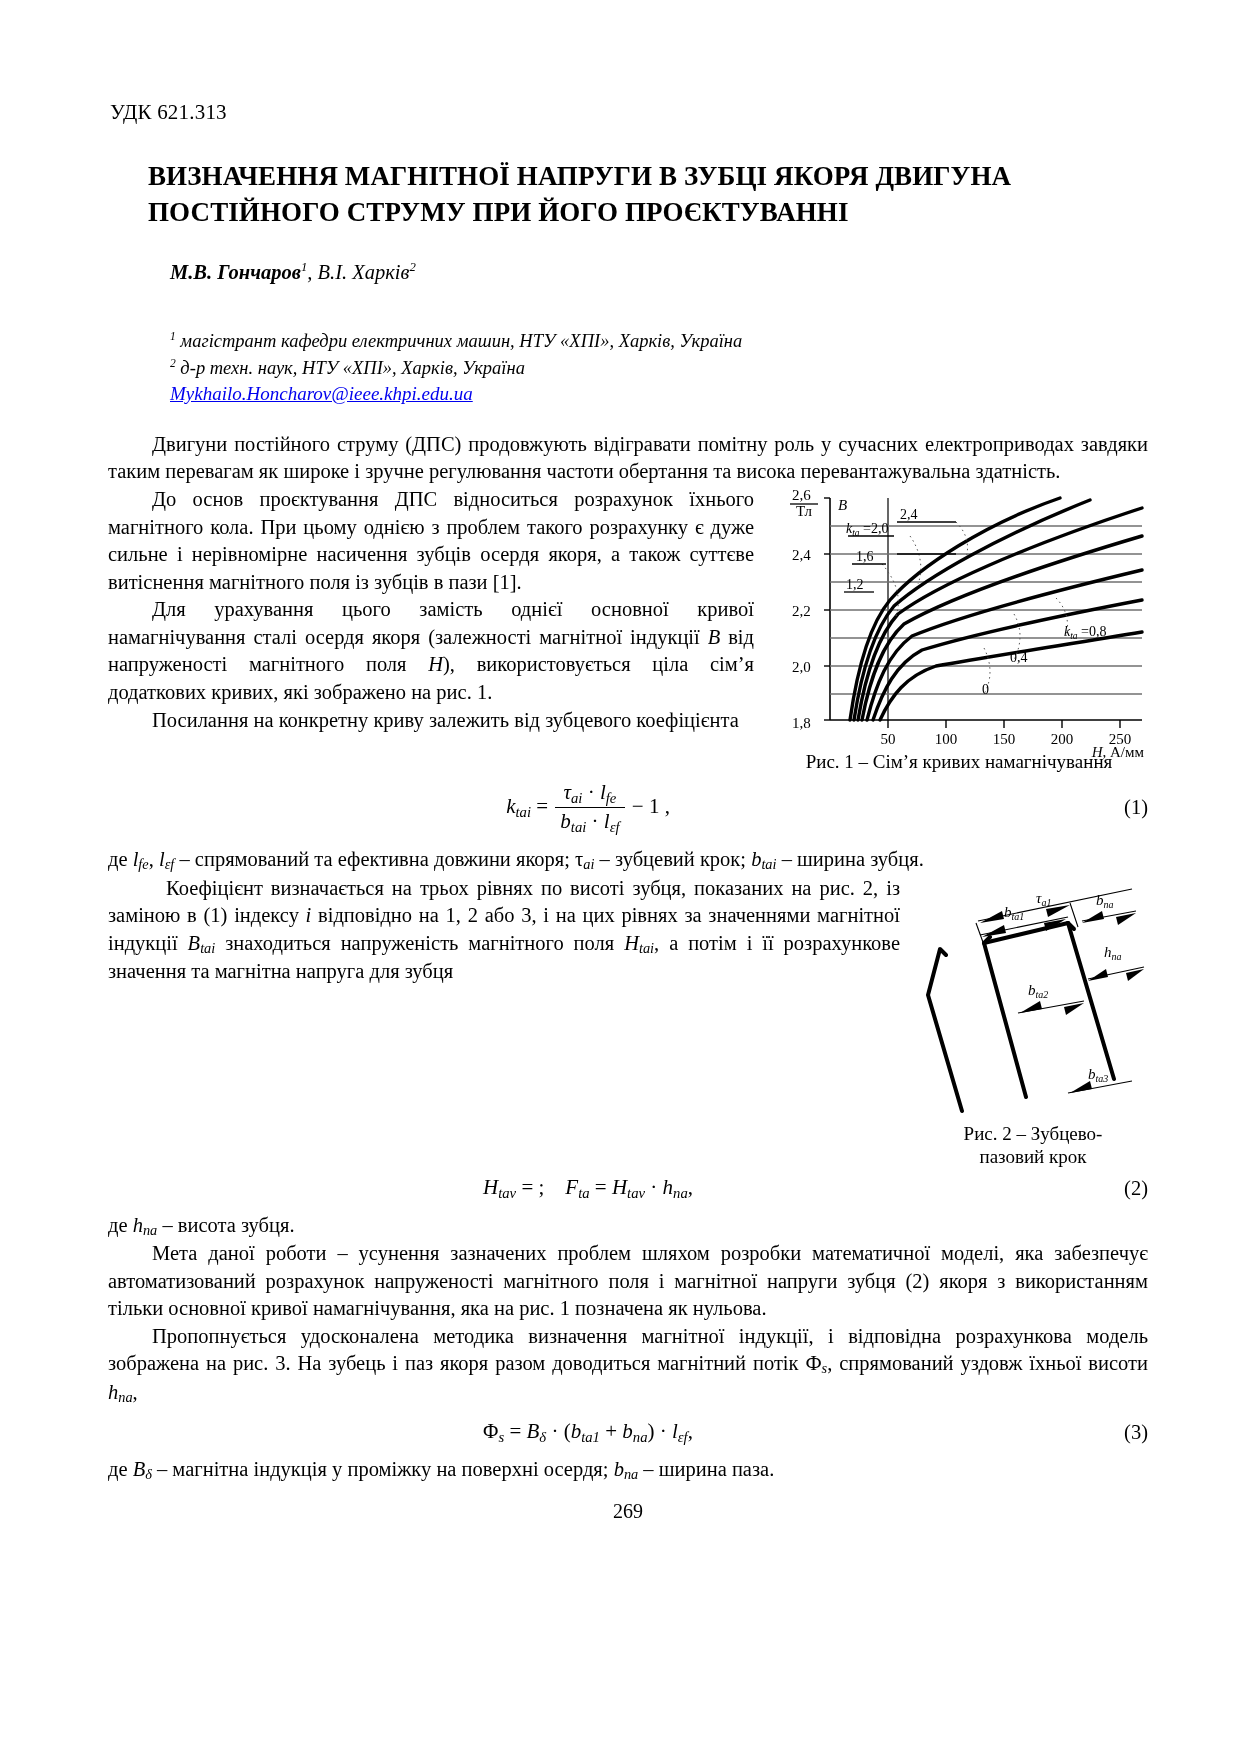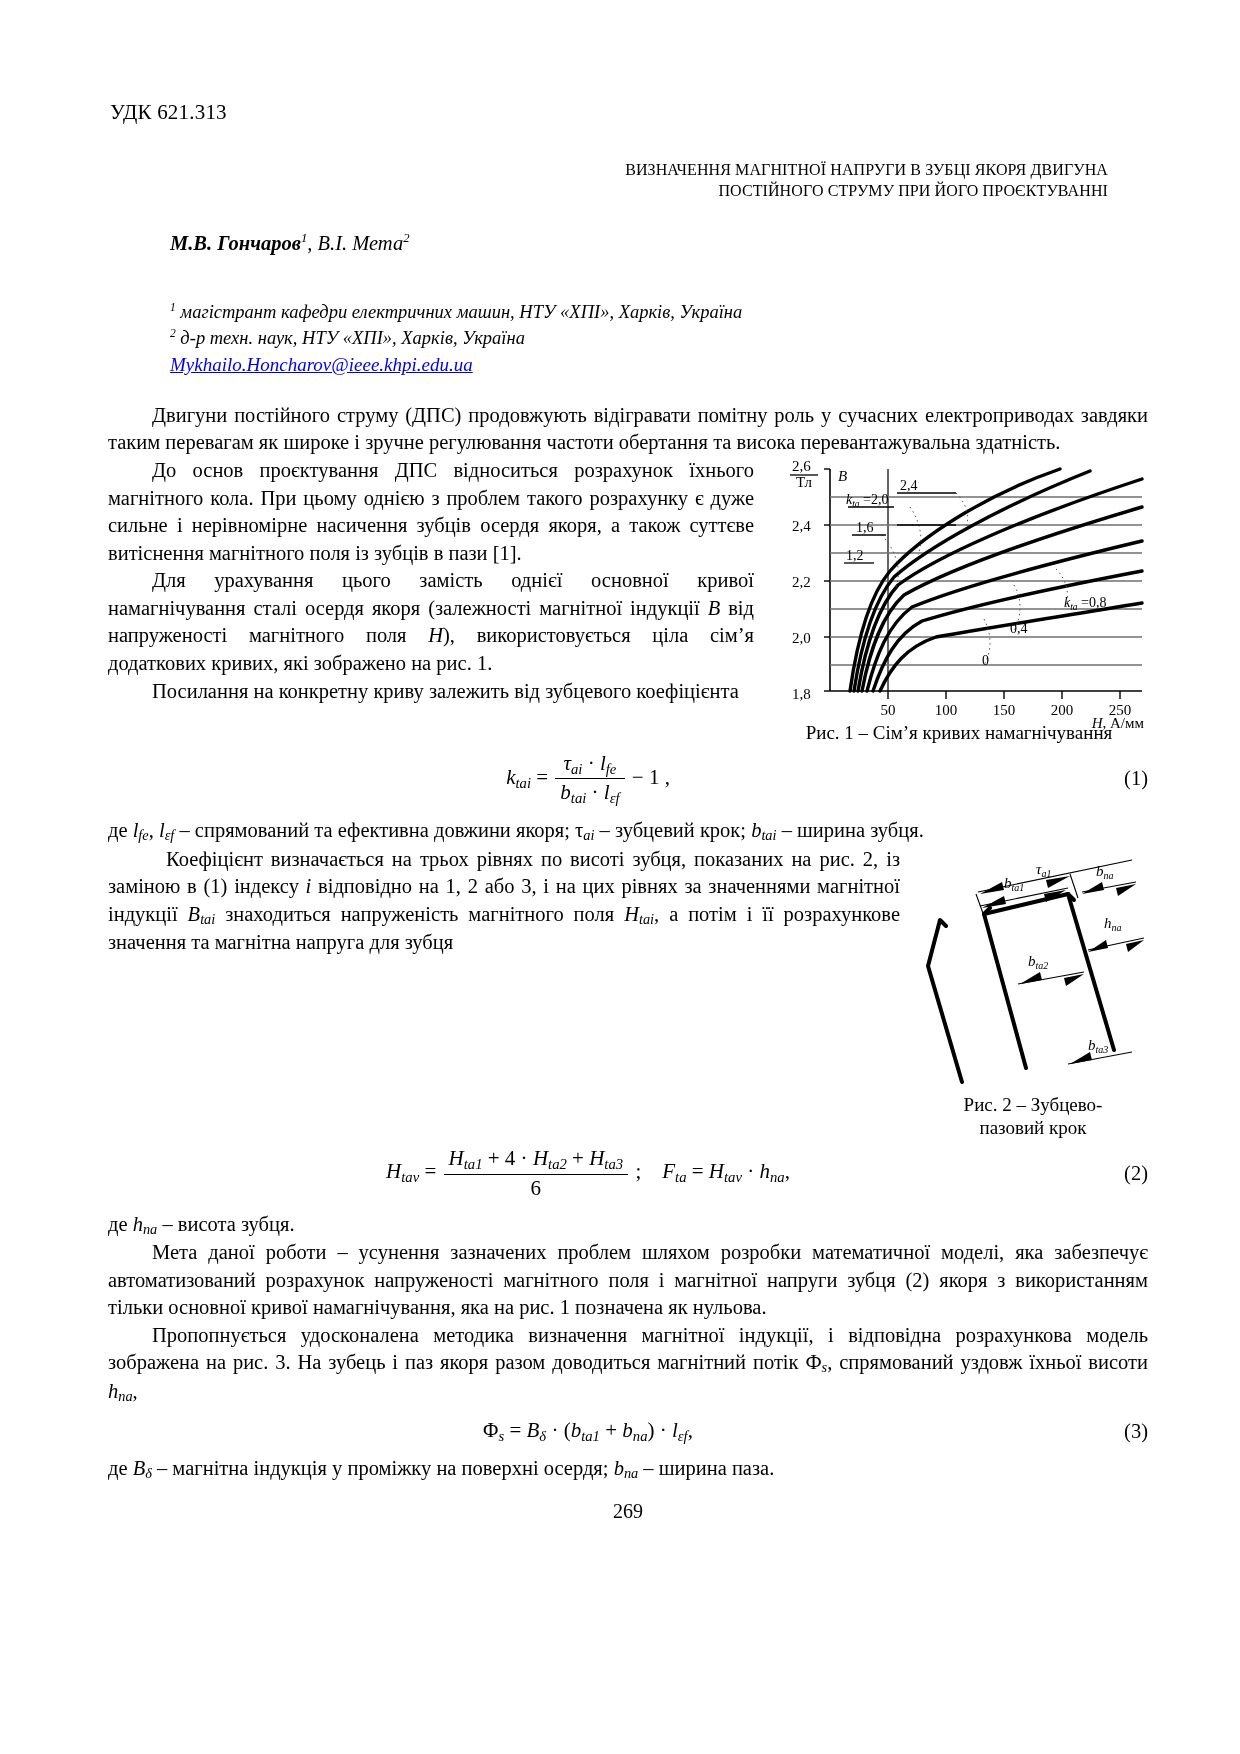--- a/index.html
+++ b/index.html
@@ -20,23 +20,23 @@
   .content {
     position:absolute;
     left:100px; top:100px;
     width:1040px;
   }
 
   
   .udk { font-size:21px; letter-spacing:0.2px; margin:0 0 34px 2px; }
 
   .title {
-    text-align:right;
-    font-weight:normal;
-    font-size:16px;
+    text-align:left;
+    font-weight:bold;
+    font-size:27px;
     line-height:1.32;
     letter-spacing:0.1px;
     margin:0 40px 0 40px;
   }
   .title div { white-space:nowrap; }
 
   .authors {
     margin-top:30px;
     font-style:italic;
     font-weight:bold;
@@ -143,21 +143,21 @@
  <div class="content">
 
   <div class="udk">УДК 621.313</div>
 
   <div class="title">
     <div>ВИЗНАЧЕННЯ МАГНІТНОЇ НАПРУГИ В ЗУБЦІ ЯКОРЯ ДВИГУНА</div>
     <div>ПОСТІЙНОГО СТРУМУ ПРИ ЙОГО ПРОЄКТУВАННІ</div>
   </div>
 
   <div class="authors">
-    <span>М.В. Гончаров</span><sup>1</sup><span class="plain">, </span><span class="plain">В.І. Мета</span><sup>2</sup>
+    <span>М.В. Гончаров</span><sup>1</sup><span class="plain">, </span><span class="plain">В.І. Харків</span><sup>2</sup>
   </div>
 
   <div class="affil">
     <div><sup>1</sup> <span>магістрант кафедри електричних машин,  НТУ  «ХПІ», Харків, Україна</span></div>
     <div><sup>2</sup> <span>д-р техн. наук,  НТУ «ХПІ», Харків, Україна</span></div>
   </div>
   <a class="email" href="#">Mykhailo.Honcharov@ieee.khpi.edu.ua</a>
 
   <div style="height:26px"></div>
 
@@ -337,24 +337,20 @@
     </div>
   </div>
 
   <p class="para" style="text-indent:58px;"><span>Коефіцієнт визначається на трьох рівнях по висоті зубця, показаних на рис. 2, із заміною в (1) індексу </span><i>i</i><span> відповідно на 1, 2 або 3, і на цих рівнях за значеннями магнітної індукції </span><i>B</i><i class="sb">tai</i><span> знаходиться напруженість магнітного поля </span><i>H</i><i class="sb">tai</i><span>, а потім і її розрахункове значення та магнітна напруга для зубця</span></p>
 
   <div class="eqrow">
     <div class="eq-spacer"></div>
     <div class="eq-body math">
       <span>H</span><span class="sub">tav</span>
       <span class="up">=</span>
-      <span class="frac">
-        <span class="num"><span>H</span><span class="sub">ta1</span><span class="up"> + 4 · </span><span>H</span><span class="sub">ta2</span><span class="up"> + </span><span>H</span><span class="sub">ta3</span></span>
-        <span class="den up">6</span>
-      </span>
       <span class="up">;</span>&nbsp;&nbsp;&nbsp;
       <span>F</span><span class="sub">ta</span>
       <span class="up">=</span>
       <span>H</span><span class="sub">tav</span><span class="up"> · </span><span>h</span><span class="sub">na</span><span class="up">,</span>
     </div>
     <div class="eq-spacer"></div>
     <div class="eq-num">(2)</div>
   </div>
 
   <p class="para noindent"><span>де </span><i>h</i><i class="sb">na</i><span> – висота зубця.</span></p>

